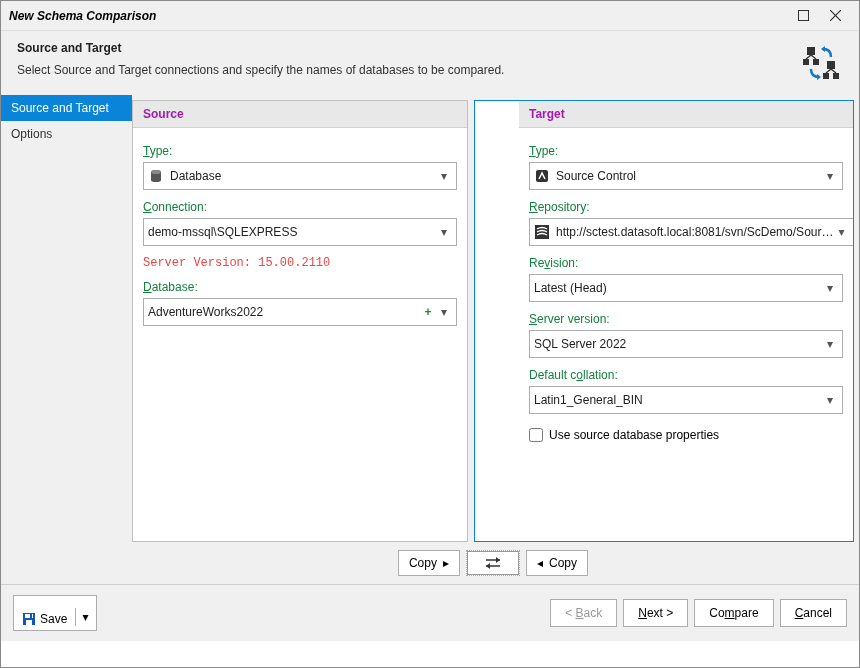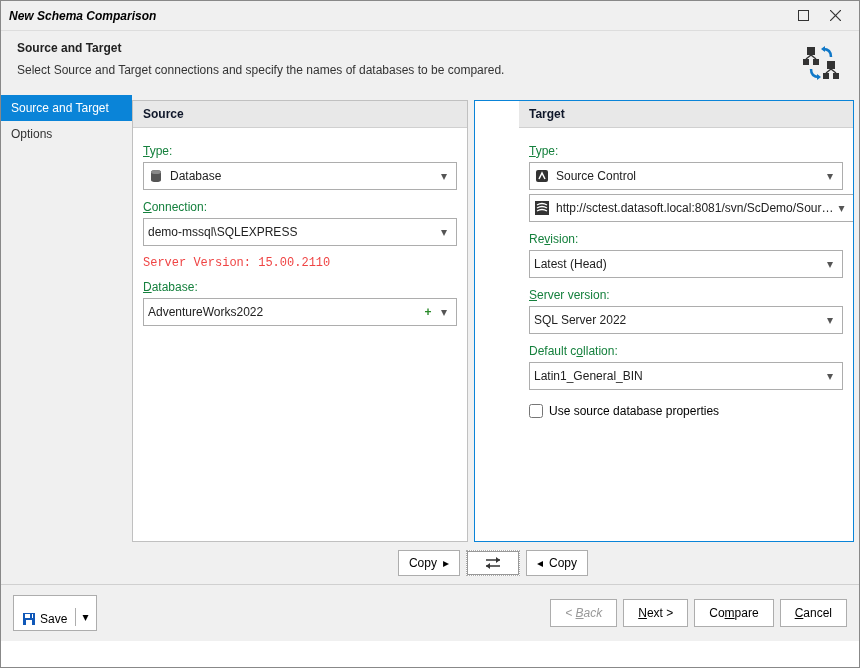--- a/index.html
+++ b/index.html
@@ -19,21 +19,21 @@
     
     .sidebar { width: 131px; background: #f0f0f0; }
     .sidebar-item { padding: 6px 10px; cursor: pointer; color: #333; }
     .sidebar-item.active { background: #0a84d8; color: #fff; }
     
     .main { flex: 1; display: flex; flex-direction: column; padding: 5px 5px 0 0; }
     .panels { flex: 1; display: flex; gap: 6px; }
     
     .panel { flex: 1; border: 1px solid #c0c0c0; background: #fff; display: flex; flex-direction: column; overflow: hidden; }
     .panel.target { border: 1px solid #0a84d8; padding-left: 44px; }
-    .panel-header { background: #e8e8e8; padding: 6px 10px; font-weight: bold; color: #0f172a; border-bottom: 1px solid #d0d0d0; }
+    .panel-header { background: #e8e8e8; padding: 6px 10px; font-weight: bold; color: #a21caf; border-bottom: 1px solid #d0d0d0; }
     .panel-body { padding: 10px; display: flex; flex-direction: column; gap: 4px; }
     
     .field-label { color: #15803d; margin-top: 6px; }
     .field-label .ul { text-decoration: underline; }
     .static-text { color: #ef4444; margin-top: 6px; font-family: Liberation Mono, monospace; }
     
     .dropdown { border: 1px solid #adadad; background: #fff; height: 28px; display: flex; align-items: center; padding: 0 4px; position: relative; }
     .dropdown-icon { width: 16px; height: 16px; display: flex; align-items: center; justify-content: center; margin-right: 6px; }
     .dropdown-text { flex: 1; color: #222; overflow: hidden; text-overflow: ellipsis; white-space: nowrap; }
     .dropdown-arrow { width: 16px; display: flex; align-items: center; justify-content: center; color: #555; }
@@ -48,21 +48,21 @@
     
     .copy-bar { display: flex; justify-content: center; gap: 6px; padding: 8px 0; }
     .copy-btn { border: 1px solid #adadad; background: #fff; padding: 4px 10px; display: flex; align-items: center; gap: 6px; cursor: pointer; height: 26px; }
     .swap-btn { border: 1px solid #adadad; background: #fff; width: 54px; display: flex; align-items: center; justify-content: center; cursor: pointer; height: 26px; box-shadow: 0 0 0 1px #999 inset, 0 0 0 2px #fff inset; border-style: dotted; }
     
     .footer { border-top: 1px solid #d0d0d0; padding: 10px 12px; display: flex; align-items: center; background: #f0f0f0; }
     .save-btn { border: 1px solid #adadad; background: #fff; padding: 4px 8px; display: flex; align-items: flex-end; gap: 4px; cursor: pointer; height: 36px; }
     .save-btn .split { border-left: 1px solid #adadad; padding-left: 6px; margin-left: 4px; height: 18px; display: flex; align-items: center; }
     .footer-spacer { flex: 1; }
     .footer-btn { border: 1px solid #adadad; background: #fff; padding: 0 14px; height: 28px; cursor: pointer; display: flex; align-items: center; margin-left: 6px; }
-    .footer-btn.disabled { color: #999; font-style: italic; }
+    .footer-btn.disabled { color: #999; }
     .footer-btn .ul { text-decoration: underline; }
     
     svg { display: block; }
   </style>
 </head>
 <body>
 
 <div class="titlebar">
   <div class="titlebar-title">New Schema Comparison</div>
   <div class="titlebar-btn">
@@ -153,20 +153,21 @@
             <span class="dropdown-icon">
               <svg width="14" height="14" viewBox="0 0 14 14">
                   <rect x="1" y="1" width="12" height="12" rx="2" fill="#333"></rect>
                   <path d="M4 10 L7 4 L10 10" stroke="#fff" stroke-width="1.5" fill="none"></path>
                 </svg>
             </span>
             <span class="dropdown-text">Source Control</span>
             <span class="dropdown-arrow">▾</span>
           </div>
 
+          <div class="field-label"><span class="ul">R</span>epository:</div>
           <div class="repo-row">
             <div class="dropdown">
               <span class="dropdown-icon">
                 <svg width="14" height="14" viewBox="0 0 14 14">
                     <rect x="0" y="0" width="14" height="14" fill="#333"></rect>
                     <path d="M2 4 Q7 1 12 4 M2 7 Q7 4 12 7 M2 10 Q7 7 12 10" stroke="#fff" stroke-width="1.3" fill="none"></path>
                   </svg>
               </span>
               <span class="dropdown-text">http://sctest.datasoft.local:8081/svn/ScDemo/Sour…</span>
               <span class="dropdown-arrow">▾</span>

